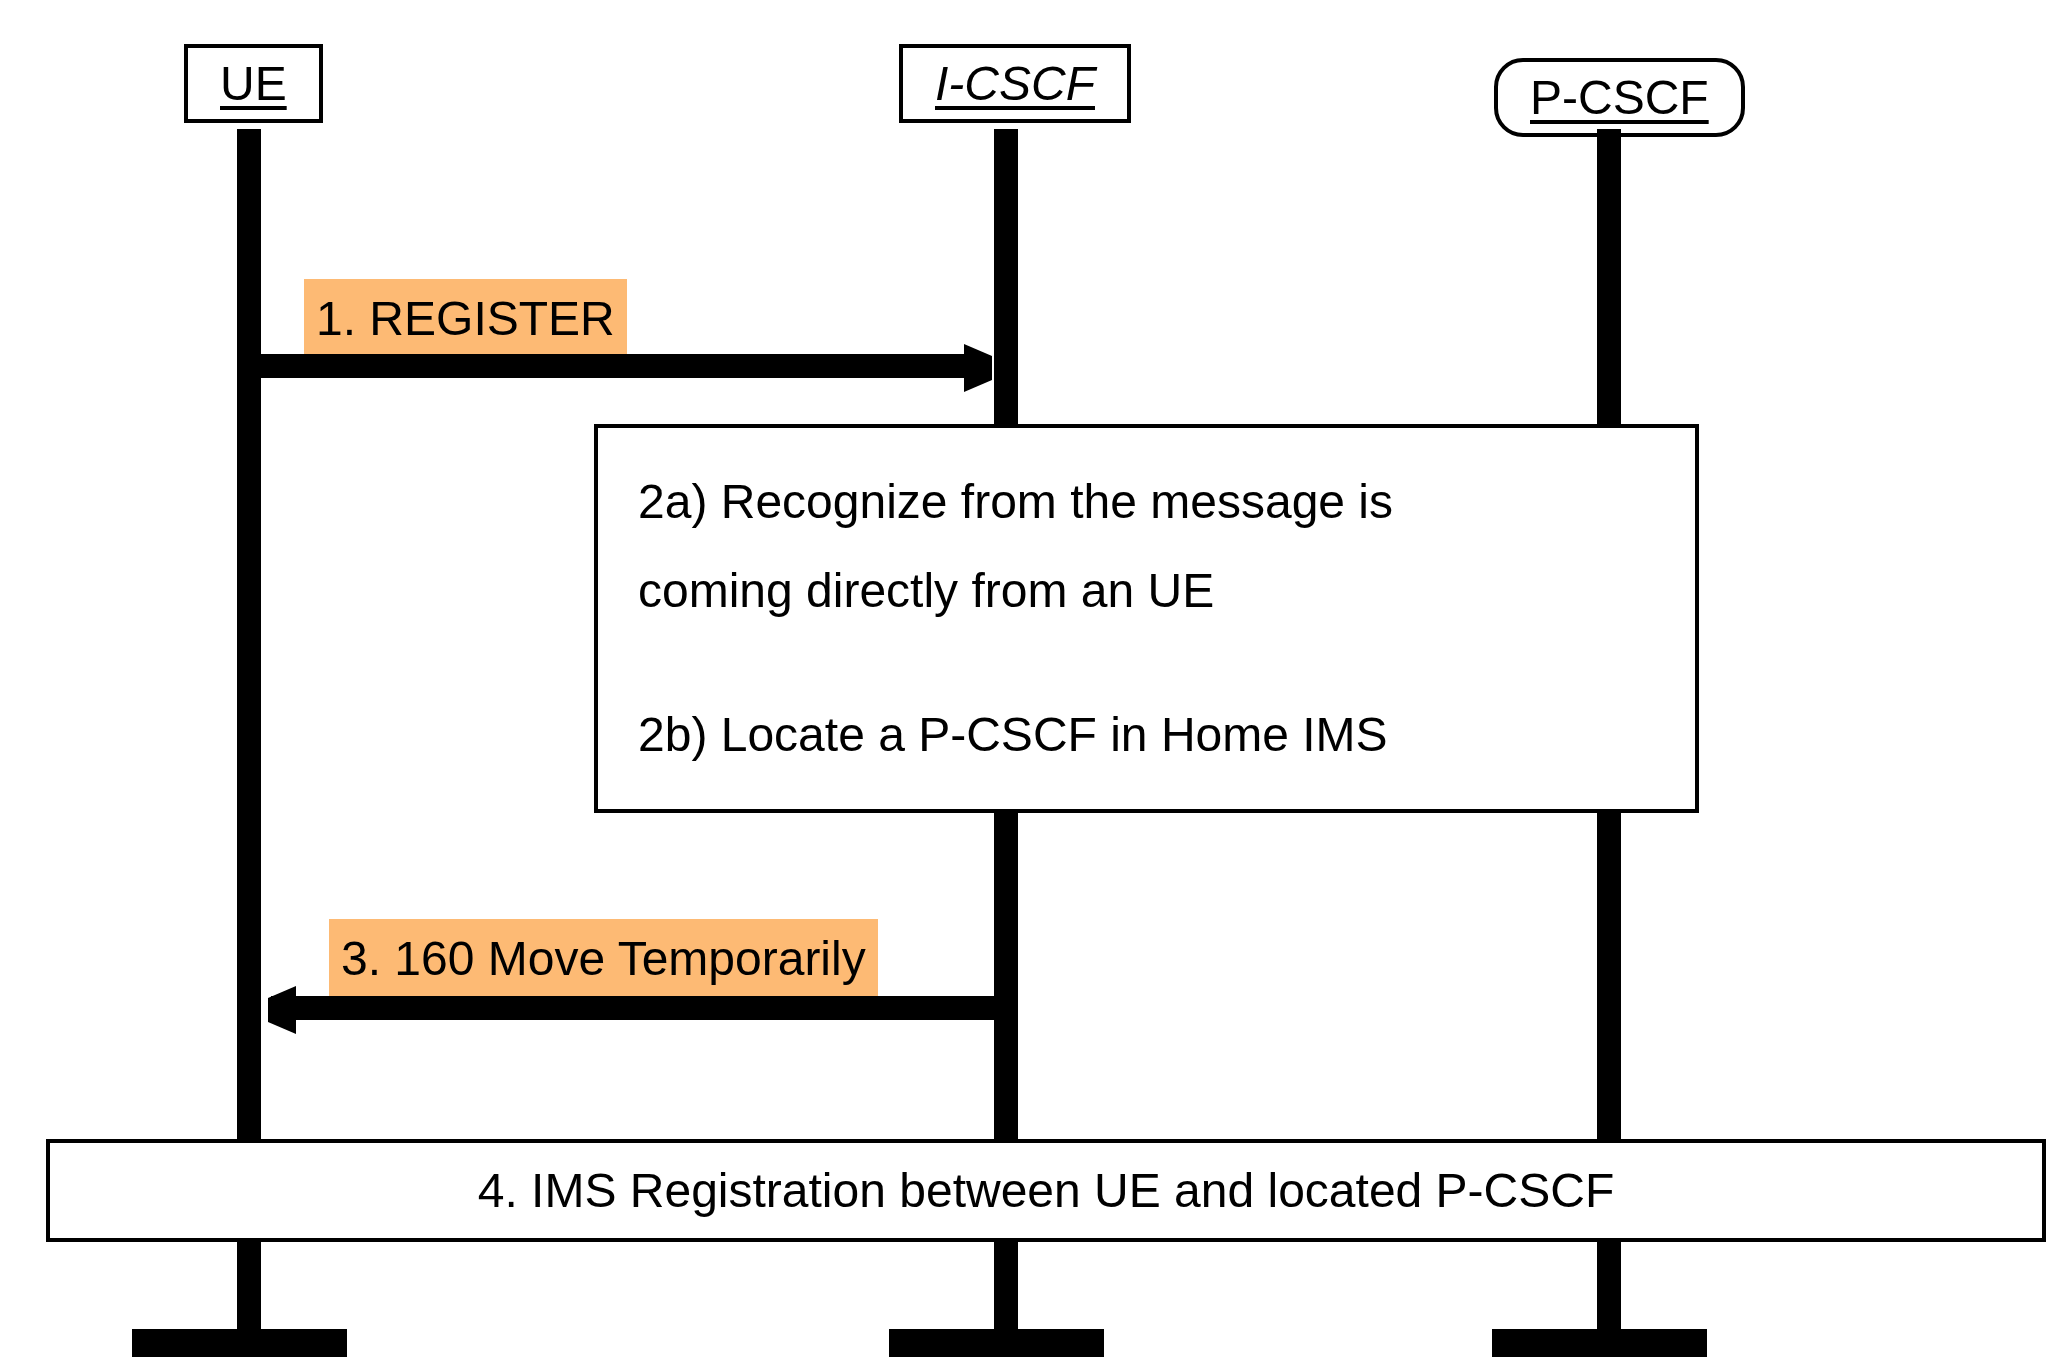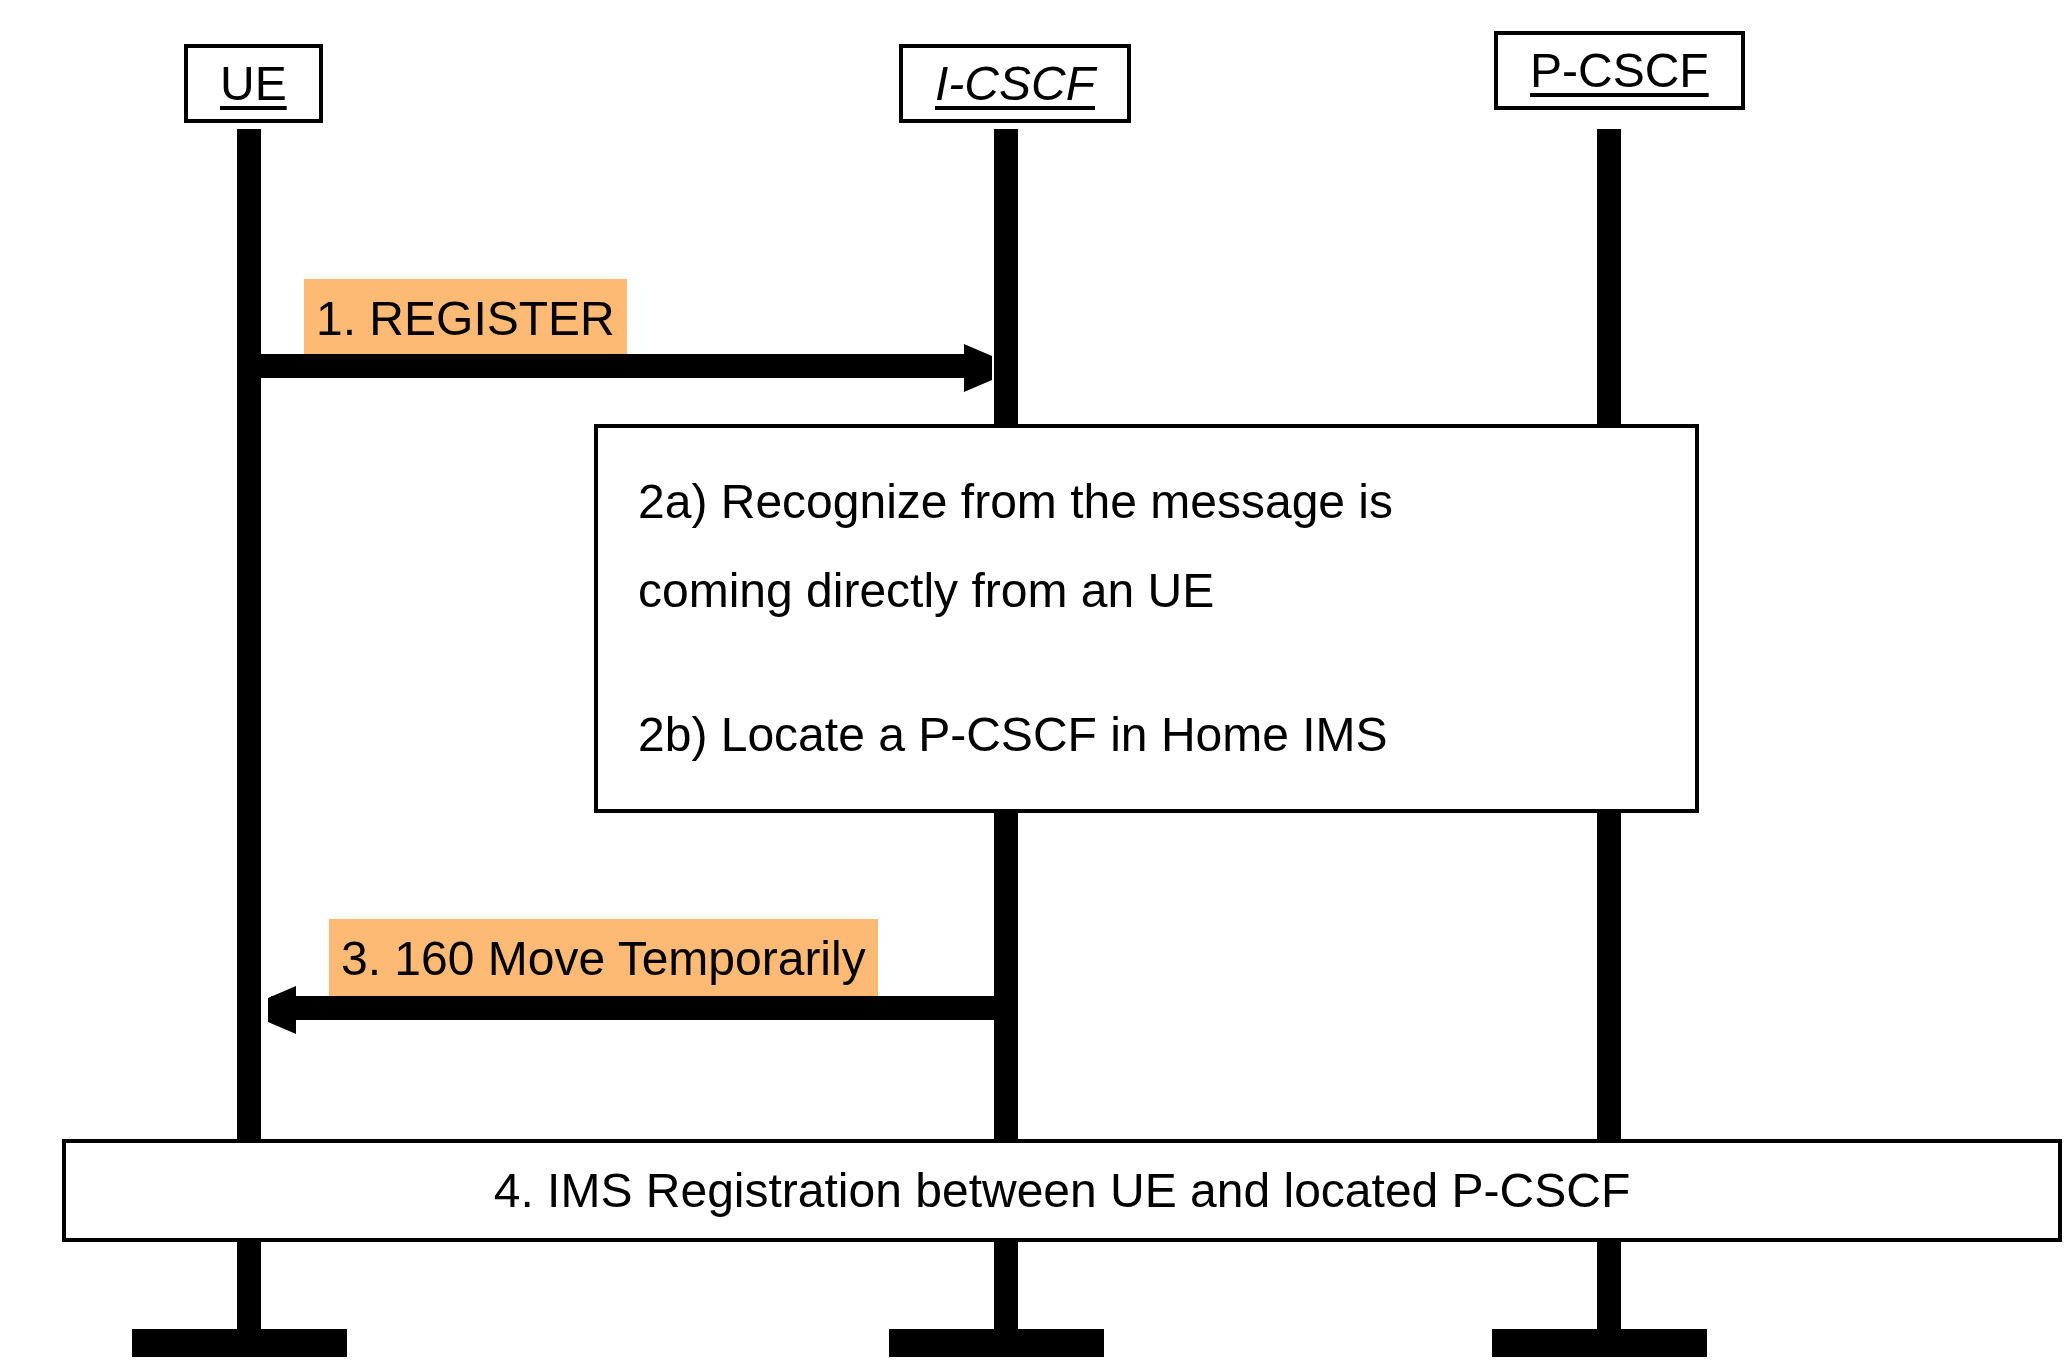--- a/index.html
+++ b/index.html
@@ -90,21 +90,21 @@
 <div class="diagram">
 
   <div class="actor-box" style="left: 160px; top: 20px;">
     <span class="actor-label">UE</span>
   </div>
 
   <div class="actor-box" style="left: 875px; top: 20px; font-style: italic;">
     <span class="actor-label">I-CSCF</span>
   </div>
 
-  <div class="actor-box" style="left: 1470px; top: 7px;">
+  <div class="actor-box" style="left: 1470px; top: 34px; border-radius: 29px;">
     <span class="actor-label">P-CSCF</span>
   </div>
 
   <div class="lifeline" style="left: 213px; top: 105px; height: 1200px;"></div>
   <div class="lifeline" style="left: 970px; top: 105px; height: 1200px;"></div>
   <div class="lifeline" style="left: 1573px; top: 105px; height: 1200px;"></div>
 
   <div class="message-label" style="left: 280px; top: 255px;">1. REGISTER</div>
   <div class="message-arrow" style="left: 217px; top: 330px; width: 725px;"></div>
   <div class="arrowhead-right" style="left: 940px; top: 320px;"></div>
@@ -113,21 +113,21 @@
     <div>2a) Recognize from the message is</div>
     <div>coming directly from an UE</div>
     <div style="height: 55px;"></div>
     <div>2b) Locate   a P-CSCF in Home IMS</div>
   </div>
 
   <div class="message-label" style="left: 305px; top: 895px;">3. 160 Move Temporarily</div>
   <div class="message-arrow" style="left: 247px; top: 972px; width: 727px;"></div>
   <div class="arrowhead-left" style="left: 220px; top: 962px;"></div>
 
-  <div class="step-box" style="left: 22px; top: 1115px; width: 2000px; margin-left: 16px;">
+  <div class="step-box" style="left: 22px; top: 1115px; width: 2000px;">
     <span>4. IMS Registration between UE and located P-CSCF</span>
   </div>
 
   <div class="ground-bar" style="left: 108px; top: 1305px; width: 215px;"></div>
   <div class="ground-bar" style="left: 865px; top: 1305px; width: 215px;"></div>
   <div class="ground-bar" style="left: 1468px; top: 1305px; width: 215px;"></div>
 
 </div>
 
 </body></html>

